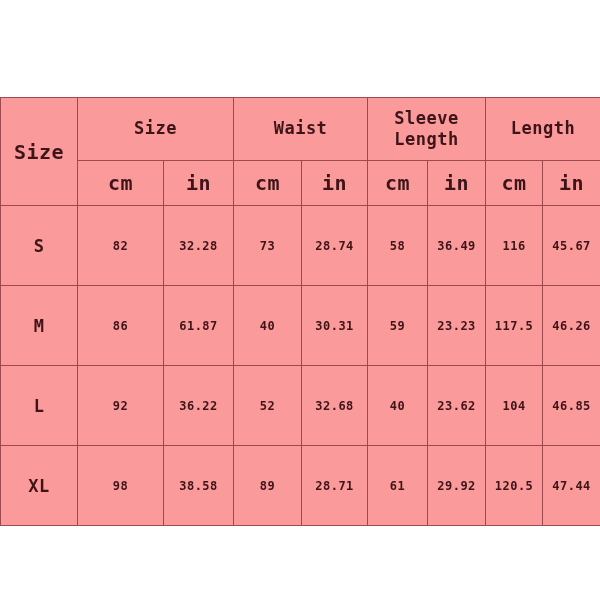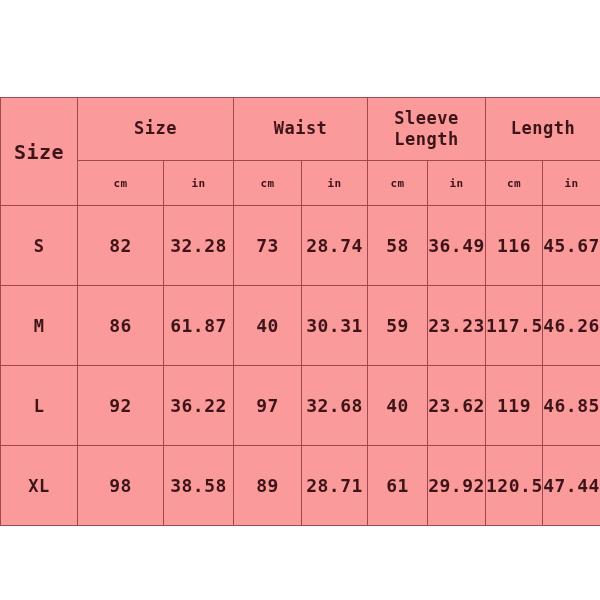--- a/index.html
+++ b/index.html
@@ -54,27 +54,27 @@
     line-height: 1.25;
     height: 62px;
   }
 
   .hdr-size {
     font-size: 20px;
     letter-spacing: 0.5px;
   }
 
   .hdr-unit {
-    font-size: 11px;
+    font-size: 20px;
     letter-spacing: 0.5px;
     height: 44px;
   }
 
   .data-row td {
-    font-size: 18px;
+    font-size: 12px;
     letter-spacing: 0.5px;
     height: 79px;
   }
 
   td.unit-in {
     background: #fbc702;
   }
 
   td.size-cell {
     font-size: 17px;
@@ -151,25 +151,25 @@
         <td class="unit-in">30.31</td>
         <td>59</td>
         <td class="unit-in">23.23</td>
         <td>117.5</td>
         <td class="unit-in">46.26</td>
       </tr>
       <tr class="data-row">
         <td class="size-cell">L</td>
         <td>92</td>
         <td class="unit-in">36.22</td>
-        <td>97</td>
+        <td>52</td>
         <td class="unit-in">32.68</td>
         <td>40</td>
         <td class="unit-in">23.62</td>
-        <td>119</td>
+        <td>104</td>
         <td class="unit-in">46.85</td>
       </tr>
       <tr class="data-row">
         <td class="size-cell">XL</td>
         <td>98</td>
         <td class="unit-in">38.58</td>
         <td>89</td>
         <td class="unit-in">28.71</td>
         <td>61</td>
         <td class="unit-in">29.92</td>

